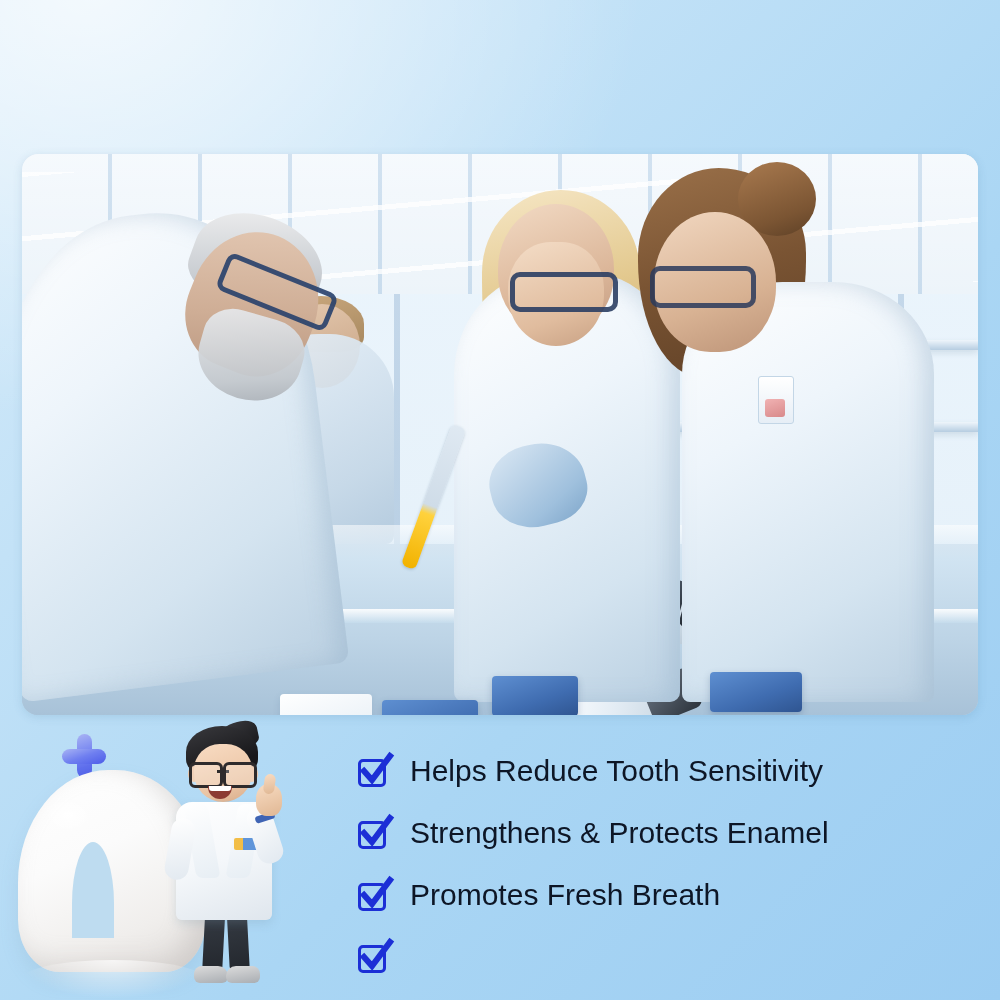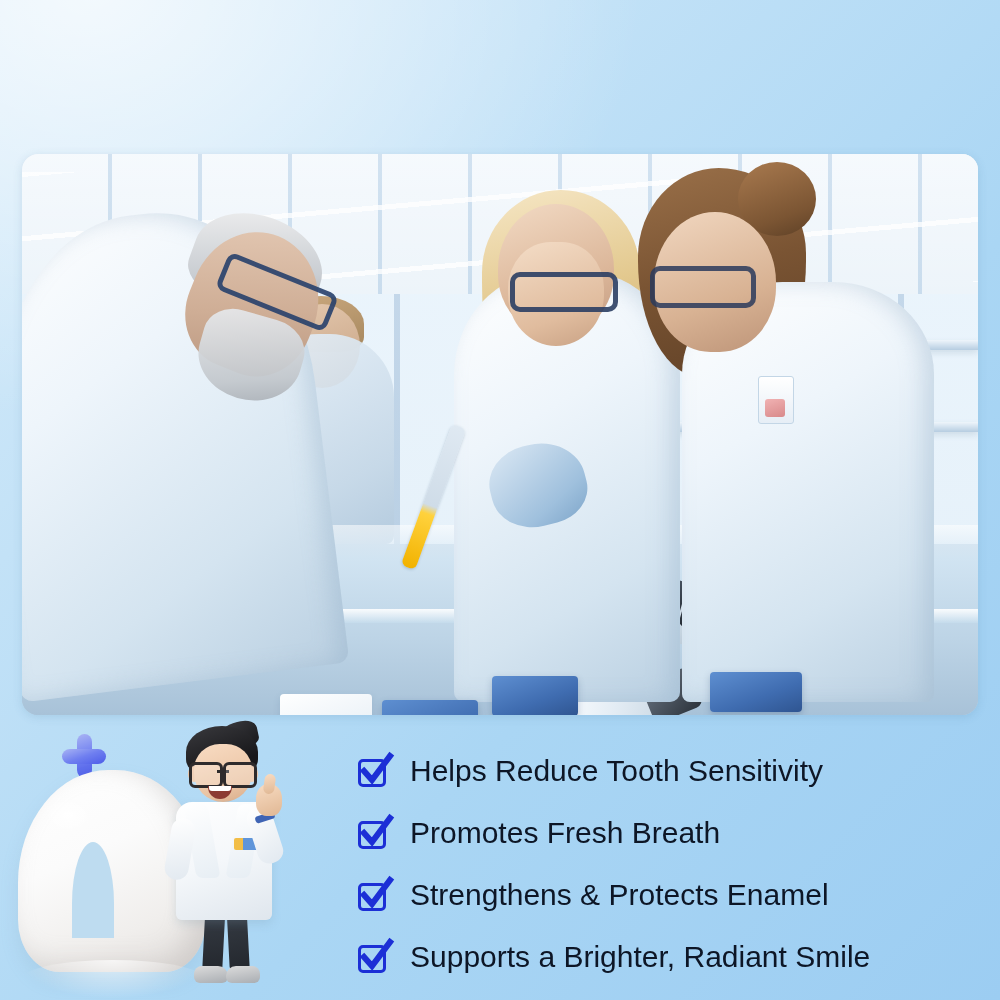--- a/index.html
+++ b/index.html
@@ -615,38 +615,37 @@
         <span class="benefit-text">Helps Reduce Tooth Sensitivity</span>
       </div>
 
       <div class="benefit-row">
         <span class="check-icon">
           <span class="box"></span>
           <svg width="40" height="40" viewBox="0 0 40 40" aria-hidden="true">
             <path d="M8 20 L16 29 L34 5" fill="none" stroke="#1c2fd6" stroke-width="6" stroke-linecap="square" stroke-linejoin="miter"></path>
           </svg>
         </span>
-        <span class="benefit-text">Promotes Fresh Breath</span>
+        <span class="benefit-text">Strengthens &amp; Protects Enamel</span>
       </div>
 
       <div class="benefit-row">
         <span class="check-icon">
           <span class="box"></span>
           <svg width="40" height="40" viewBox="0 0 40 40" aria-hidden="true">
             <path d="M8 20 L16 29 L34 5" fill="none" stroke="#1c2fd6" stroke-width="6" stroke-linecap="square" stroke-linejoin="miter"></path>
           </svg>
         </span>
-        <span class="benefit-text">Strengthens &amp; Protects Enamel</span>
+        <span class="benefit-text">Promotes Fresh Breath</span>
       </div>
 
       <div class="benefit-row">
         <span class="check-icon">
           <span class="box"></span>
           <svg width="40" height="40" viewBox="0 0 40 40" aria-hidden="true">
             <path d="M8 20 L16 29 L34 5" fill="none" stroke="#1c2fd6" stroke-width="6" stroke-linecap="square" stroke-linejoin="miter"></path>
           </svg>
         </span>
-        <span class="benefit-text">Supports a Brighter, Radiant Smile</span>
       </div>
 
     </div>
   </div>
 </div>
 
 </body></html>

